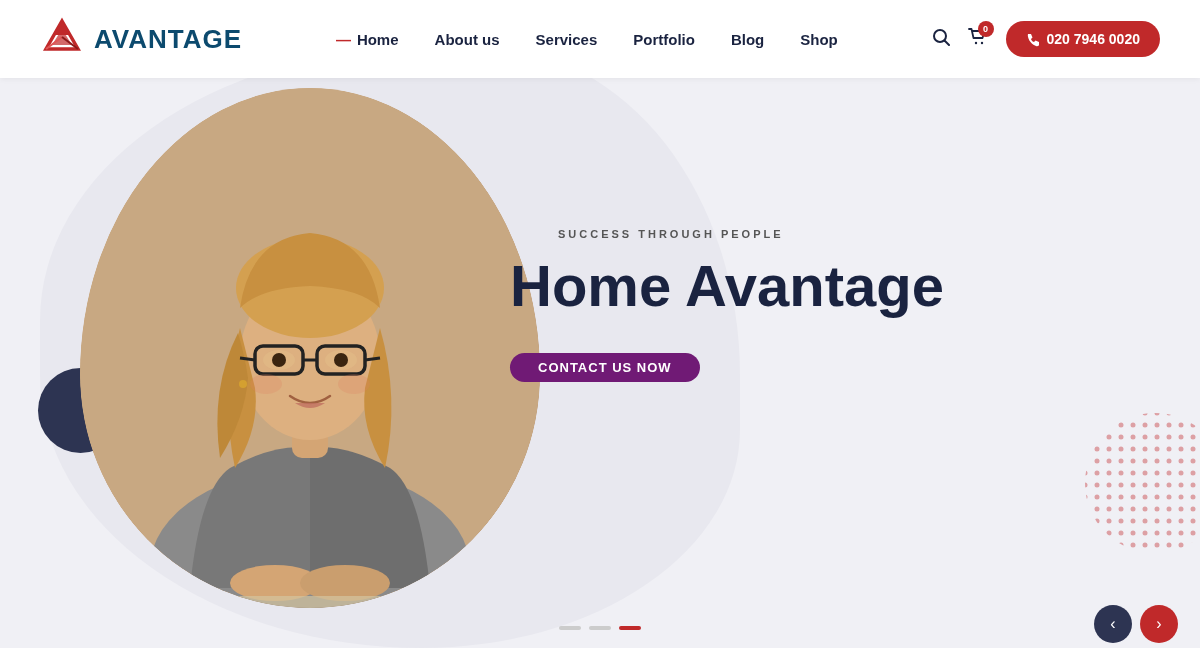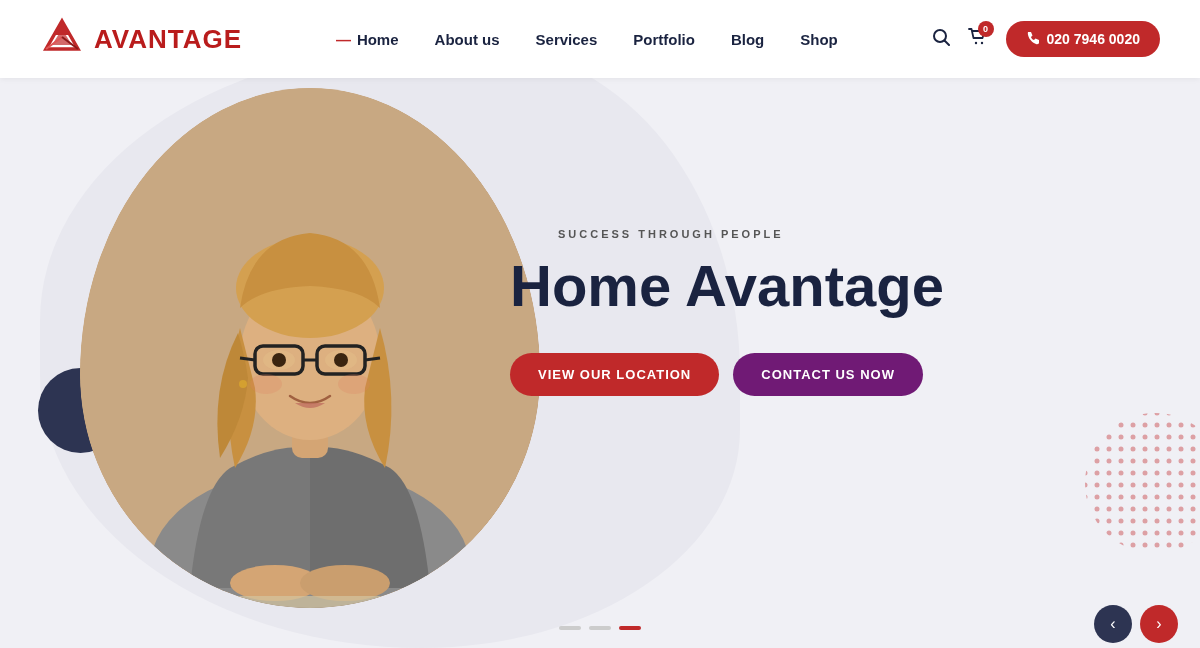--- a/index.html
+++ b/index.html
@@ -34,21 +34,21 @@
     }
 
     .logo-icon {
       width: 44px;
       height: 44px;
     }
 
     .logo-text {
       font-size: 26px;
       font-weight: 900;
-      color: #b91c1c;
+      color: #0c4a6e;
       letter-spacing: 1px;
     }
 
     nav {
       display: flex;
       align-items: flex-end;
       gap: 36px;
     }
 
     .nav-item {
@@ -105,21 +105,21 @@
     .phone-btn {
       background: #c0292a;
       color: #fff;
       border: none;
       border-radius: 30px;
       padding: 10px 20px;
       font-size: 14px;
       font-weight: 700;
       cursor: pointer;
       display: flex;
-      align-items: flex-start;
+      align-items: flex-end;
       gap: 7px;
       white-space: nowrap;
     }
 
     
     .hero {
       position: absolute;
       top: 78px;
       left: 0; right: 0;
       height: 570px;
@@ -448,21 +448,20 @@
         <ellipse cx="186" cy="296" rx="16" ry="10" fill="#e08060" opacity="0.25"></ellipse>
         <ellipse cx="274" cy="296" rx="16" ry="10" fill="#e08060" opacity="0.25"></ellipse>
       </svg>
     </div>
   </div>
 
   <div class="hero-content">
     <p class="hero-subtitle">SUCCESS THROUGH PEOPLE</p>
     <h1 class="hero-title-dark">Home Avantage</h1>
     <div class="hero-buttons">
-      <button class="btn-red">VIEW OUR LOCATION</button>
       <button class="btn-dark">CONTACT US NOW</button>
     </div>
   </div>
 
   <div class="slider-dots">
     <div class="dot"></div>
     <div class="dot"></div>
     <div class="dot active"></div>
   </div>
 

